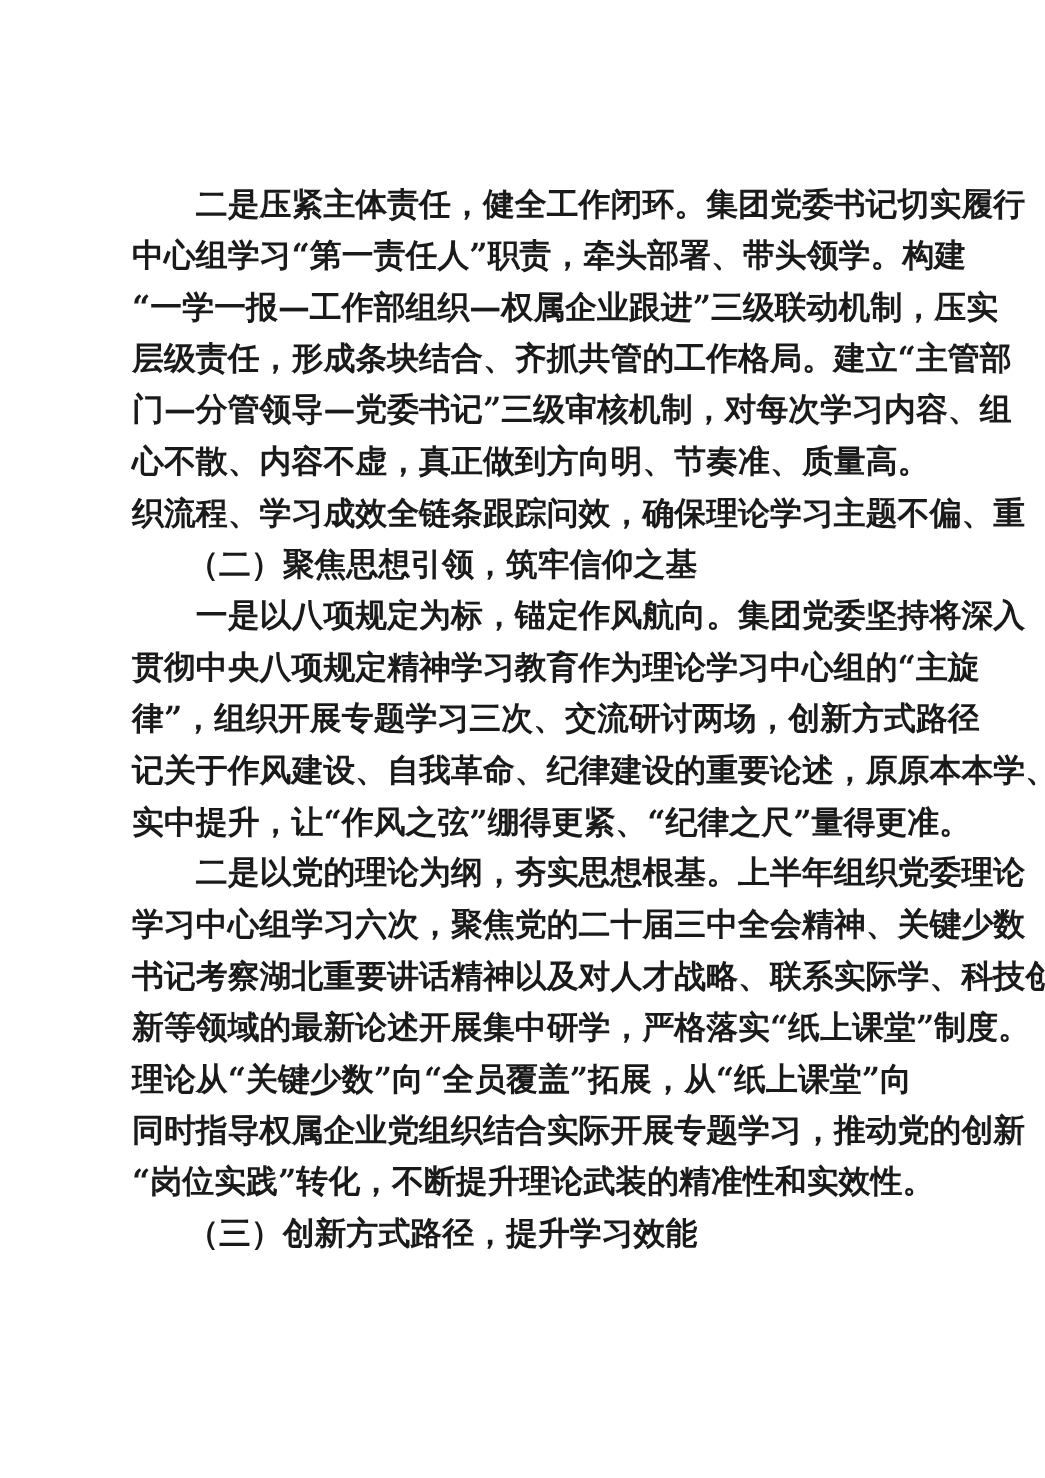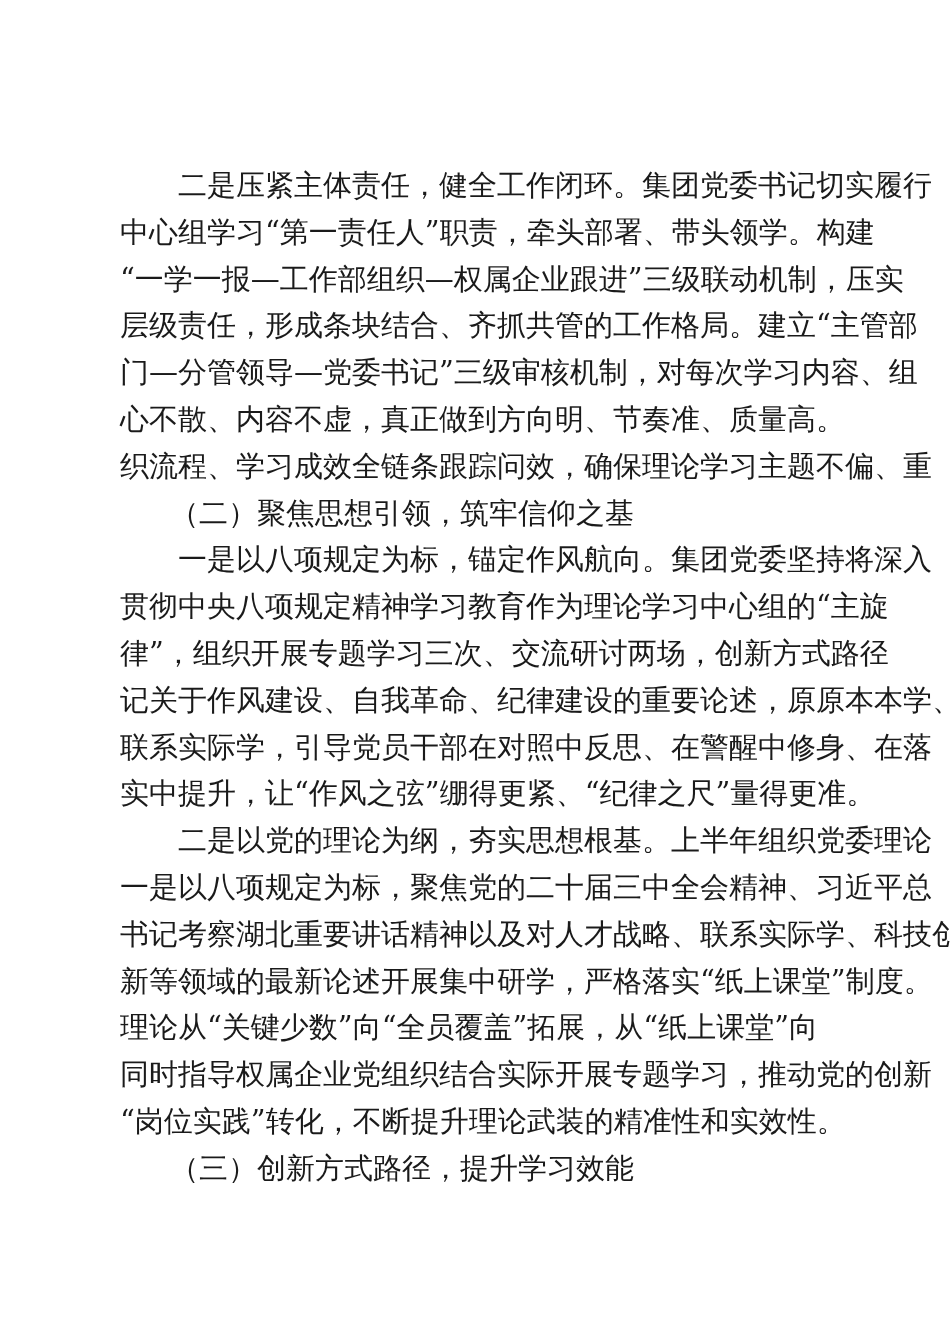--- a/index.html
+++ b/index.html
@@ -14,20 +14,21 @@
     color: #1a1a1a;
     line-height: 46.8px;
   }
   .line {
     display: block;
     height: 46.8px;
     white-space: nowrap;
     text-align: justify;
     text-align-last: justify;
     letter-spacing: 0px;
+    font-weight: bold;
   }
   .line.last { text-align-last: left; }
   .indent { padding-left: 58px; }
   .heading { padding-left: 50px; text-align-last: left; }
 </style>
 </head>
 <body>
 
 <div class="page">
 
@@ -41,27 +42,26 @@
     <span class="line">织流程、学习成效全链条跟踪问效，确保理论学习主题不偏、重</span>
   </div>
 
   <div class="line heading">（二）聚焦思想引领，筑牢信仰之基</div>
 
   <div>
     <span class="line indent">一是以八项规定为标，锚定作风航向。集团党委坚持将深入</span>
     <span class="line">贯彻中央八项规定精神学习教育作为理论学习中心组的“主旋</span>
     <span class="line">律”，组织开展专题学习三次、交流研讨两场，创新方式路径</span>
     <span class="line">记关于作风建设、自我革命、纪律建设的重要论述，原原本本学、</span>
-    <span class="line">联系实际学，引导党员干部在对照中反思、在警醒中修身、在落</span>
     <span class="line last">实中提升，让“作风之弦”绷得更紧、“纪律之尺”量得更准。</span>
   </div>
 
   <div>
     <span class="line indent">二是以党的理论为纲，夯实思想根基。上半年组织党委理论</span>
-    <span class="line">一是以八项规定为标，聚焦党的二十届三中全会精神、习近平总</span>
+    <span class="line">学习中心组学习六次，聚焦党的二十届三中全会精神、关键少数</span>
     <span class="line">书记考察湖北重要讲话精神以及对人才战略、联系实际学、科技创</span>
     <span class="line">新等领域的最新论述开展集中研学，严格落实“纸上课堂”制度。</span>
     <span class="line last">理论从“关键少数”向“全员覆盖”拓展，从“纸上课堂”向</span>
     <span class="line">同时指导权属企业党组织结合实际开展专题学习，推动党的创新</span>
     <span class="line last">“岗位实践”转化，不断提升理论武装的精准性和实效性。</span>
   </div>
 
   <div class="line heading">（三）创新方式路径，提升学习效能</div>
 
 </div>

